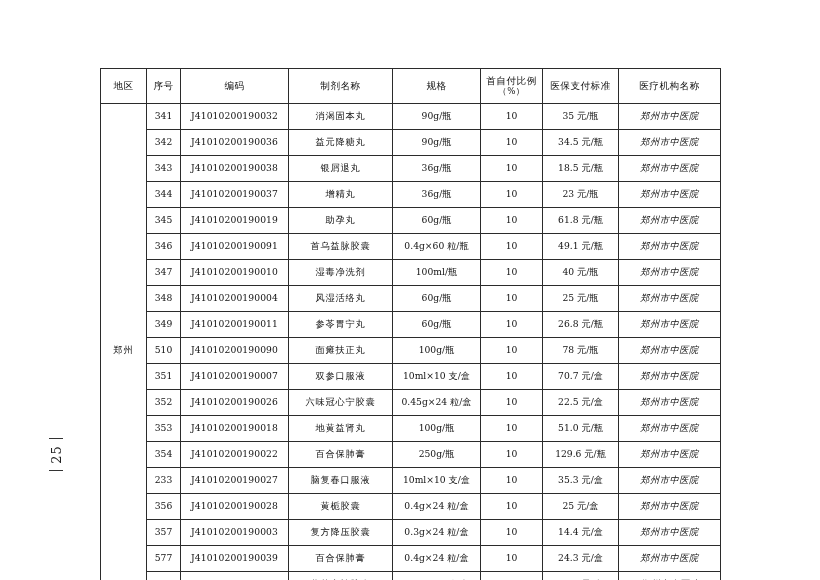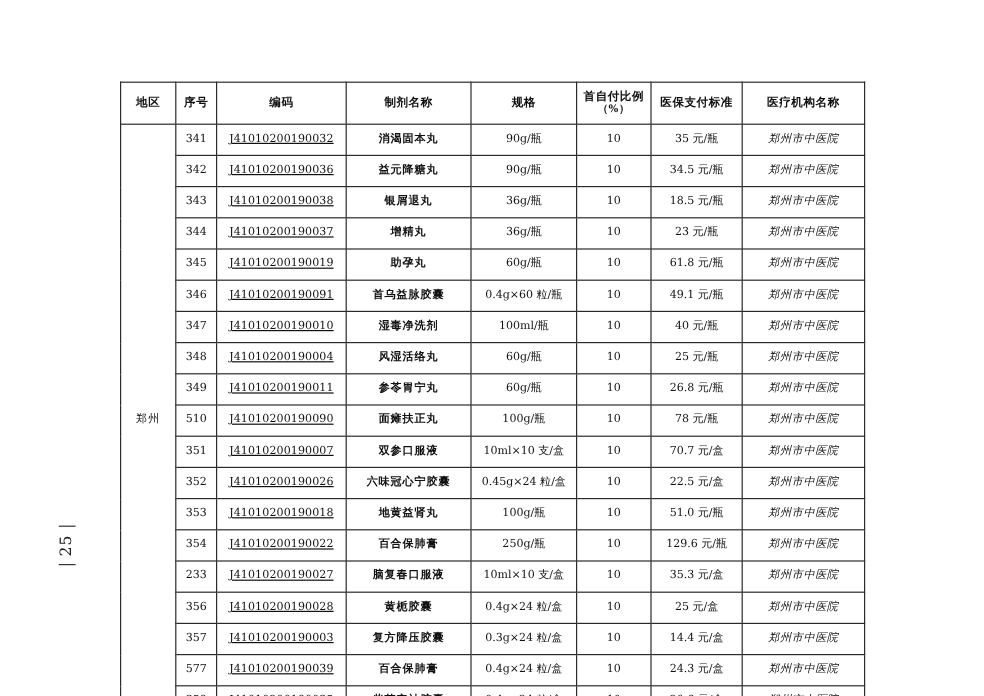--- a/index.html
+++ b/index.html
@@ -64,42 +64,40 @@
     font-size: 9.2px;
     color: #111;
     padding: 0;
     height: 25px;
     line-height: 1.15;
     font-family: "DejaVu Serif", "Liberation Serif", serif;
     background: #fff;
   }
   table.data th {
     height: 34px;
-    font-weight: bold;
+    font-weight: normal;
     font-size: 9.6px;
     letter-spacing: 0.5px;
   }
   table.data th .sub {
     display: block;
     font-size: 8.6px;
     margin-top: 1px;
   }
   td.region {
     font-size: 10px;
     letter-spacing: 1px;
   }
   td.code {
     font-family: "DejaVu Serif", "Liberation Serif", serif;
     font-size: 8.8px;
     letter-spacing: 0.1px;
-    text-decoration: underline;
   }
   td.name {
     letter-spacing: 0.8px;
-    font-weight: bold;
   }
   td.spec, td.price {
     font-size: 8.8px;
   }
   td.org {
     letter-spacing: 0.6px;
     font-style: italic;
   }
   col.c-region { width: 46px; }
   col.c-seq    { width: 34px; }

